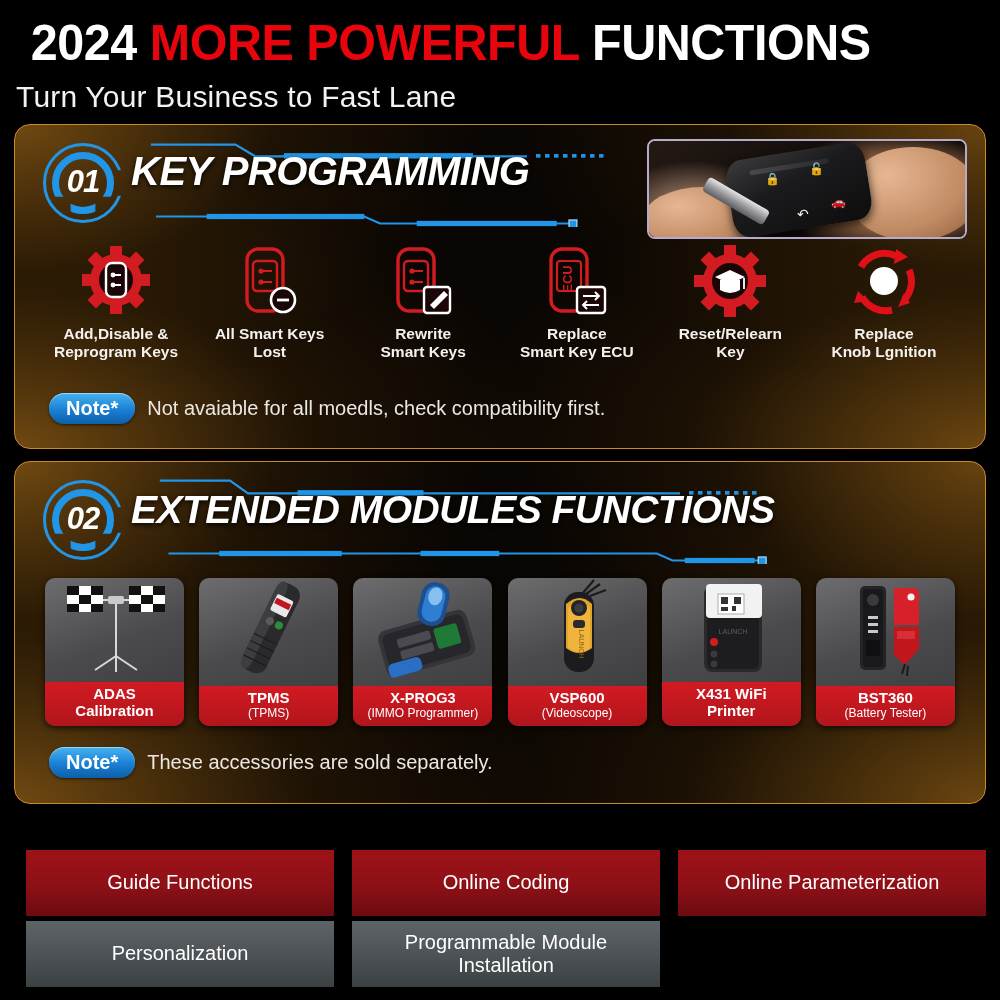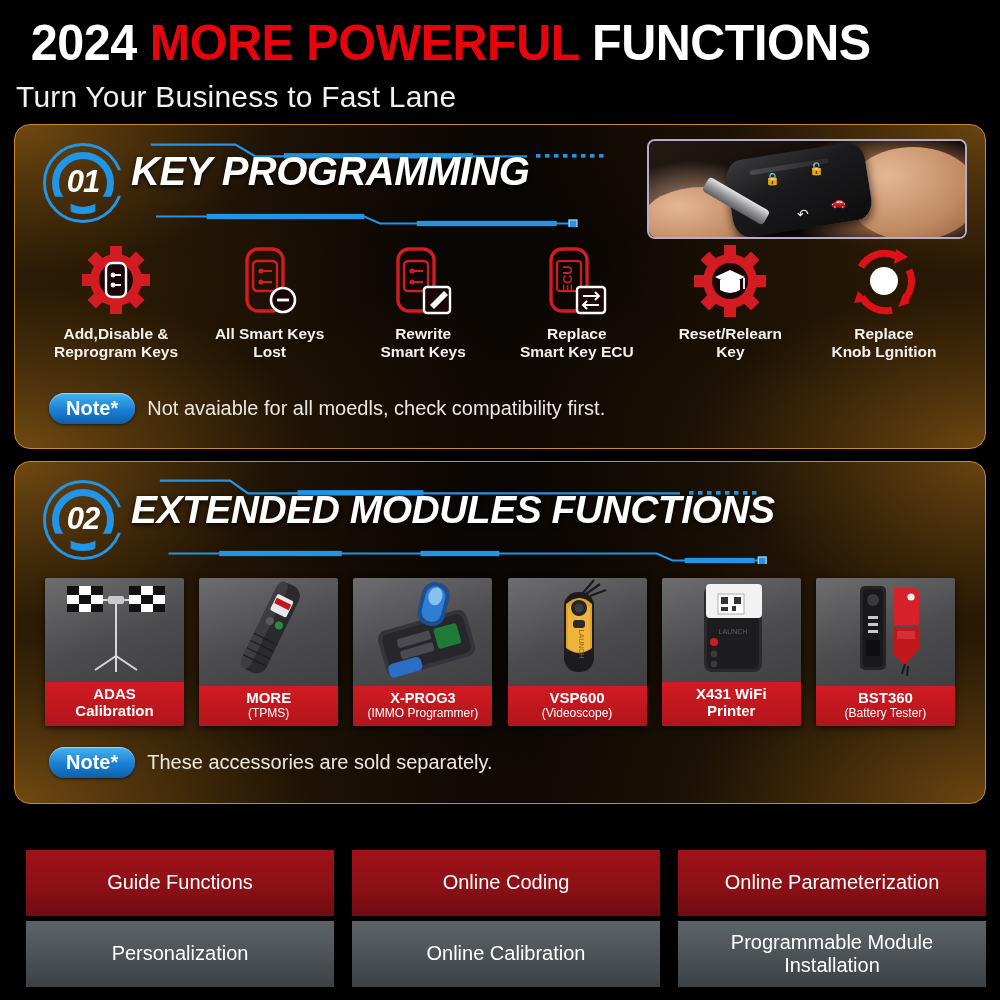--- a/index.html
+++ b/index.html
@@ -148,21 +148,21 @@
     box-shadow: inset 0 1px 0 rgba(255,255,255,0.45), 0 1px 3px rgba(0,0,0,0.6);
   }
   .note-text { color: #ece7e2; font-size: 20px; font-weight: 400; }
 
   
   .cards {
     position: absolute; left: 0; right: 0; top: 116px;
     display: flex; justify-content: space-between; padding: 0 30px;
   }
   .card {
-    width: 139px; height: 148px; border-radius: 2px; overflow: hidden;
+    width: 139px; height: 148px; border-radius: 10px; overflow: hidden;
     background: linear-gradient(160deg,#6d6d6f 0%,#4b4b4d 45%,#39393b 100%);
     display: flex; flex-direction: column;
     box-shadow: 0 2px 6px rgba(0,0,0,0.7);
   }
   .card .pic { flex: 1; position: relative; overflow: hidden; }
   .card .cap {
     background: linear-gradient(180deg,#d21a22 0%,#b1151c 100%);
     color: #fff; text-align: center; padding: 4px 2px 6px;
     line-height: 1.12;
   }
@@ -457,21 +457,21 @@
               <g stroke="#1d1d1f" stroke-width="1.2">
                 <path d="M58 62 H84"></path>
                   <path d="M58 70 H84"></path>
                   <path d="M58 78 H84"></path>
                   <path d="M58 86 H84"></path>
               </g>
             </g>
           </svg>
         </div>
         <div class="cap">
-          <span class="t1">MORE</span>
+          <span class="t1">TPMS</span>
           <span class="t2">(TPMS)</span>
         </div>
       </div>
 
       <div class="card tall">
         <div class="pic">
           <svg width="142" height="104" viewBox="0 0 142 104">
             <g transform="rotate(-16 71 60)">
               <rect x="26" y="42" width="92" height="48" rx="9" fill="#34343a"></rect>
               <rect x="30" y="46" width="84" height="40" rx="7" fill="#26262b"></rect>
@@ -572,18 +572,17 @@
       <span class="note-pill">Note*</span>
       <span class="note-text">These accessories are sold separately.</span>
     </div>
   </div>
 
   <div class="fngrid">
     <div class="fn red">Guide Functions</div>
     <div class="fn red">Online Coding</div>
     <div class="fn red">Online Parameterization</div>
     <div class="fn gray">Personalization</div>
-    <div class="fn gray">Online Calibration</div>
     <div class="fn gray">Programmable Module
 Installation</div>
   </div>
 
 </div>
 
 </body></html>

